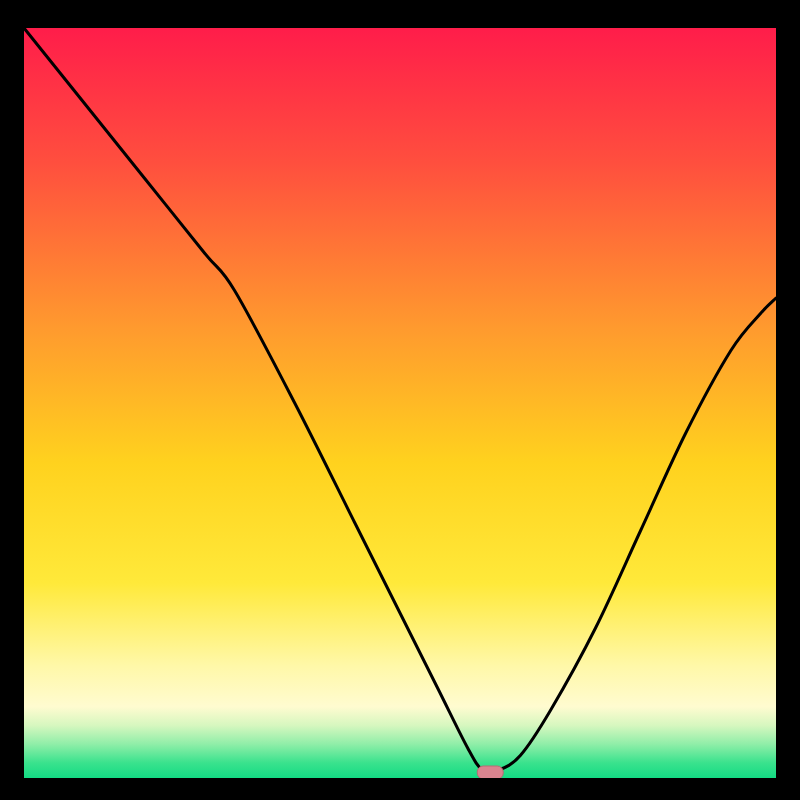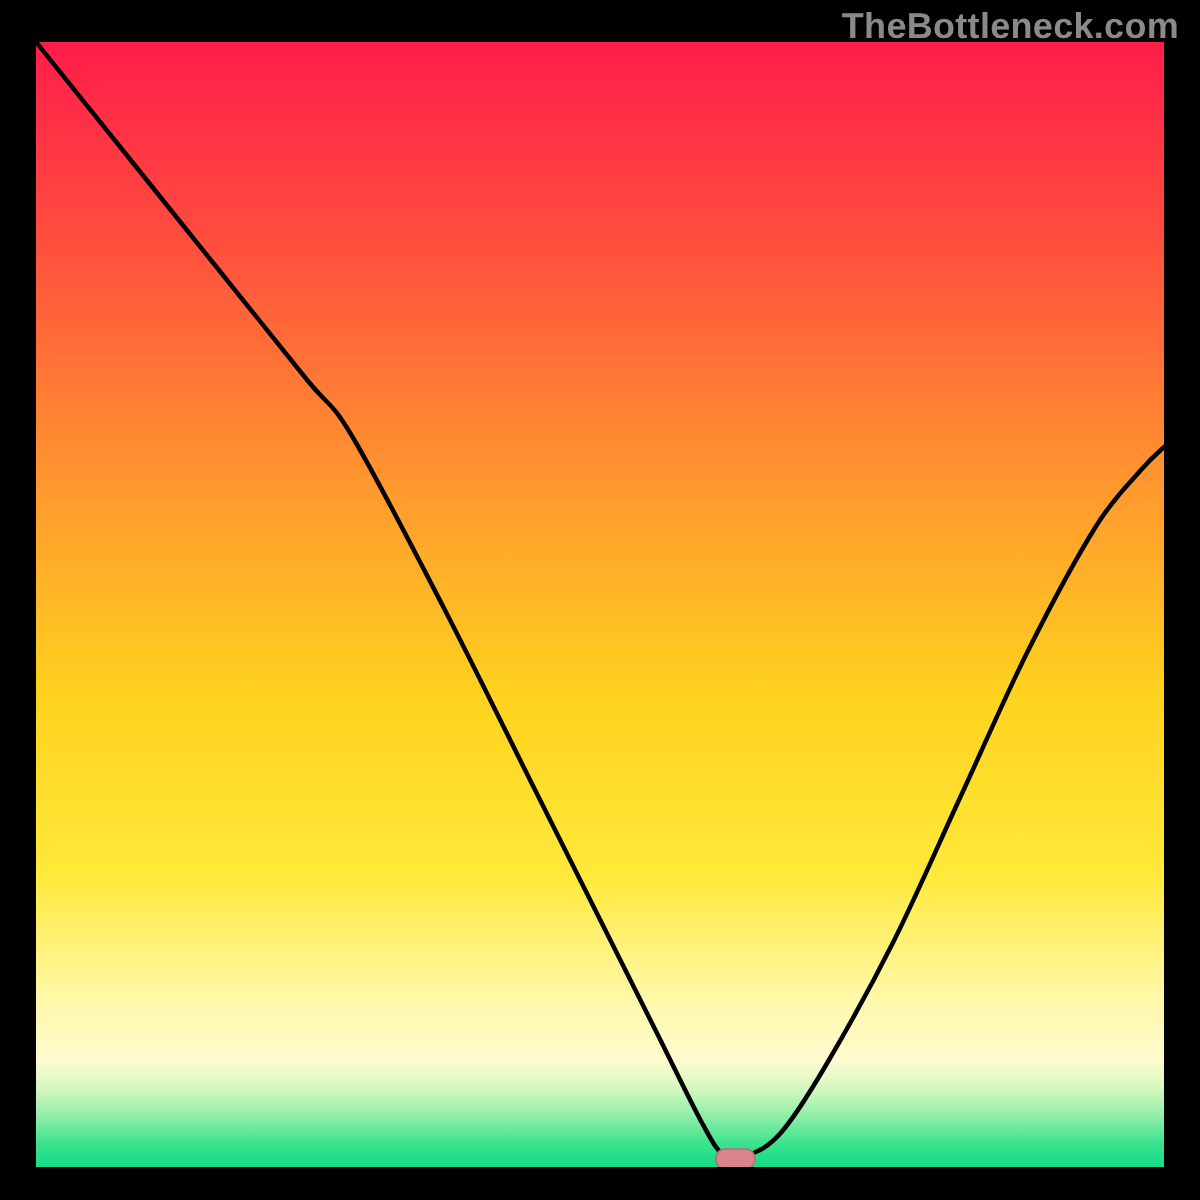--- a/index.html
+++ b/index.html
@@ -32,21 +32,20 @@
     top: 28px;
     width: 752px;
     height: 750px;
   }
 </style>
 </head>
 <body>
 
 <div class="outer">
 
-  <div class="watermark">TheBottleneck.com</div>
 
   <svg class="plot" viewBox="0 0 752 750" preserveAspectRatio="none">
     <defs>
       <linearGradient id="bg-grad" x1="0" y1="0" x2="0" y2="1">
           <stop offset="0%" stop-color="#ff1d4a"></stop>
           <stop offset="18%" stop-color="#ff4f3e"></stop>
           <stop offset="40%" stop-color="#ff9a2e"></stop>
           <stop offset="57.99999999999999%" stop-color="#ffd21e"></stop>
           <stop offset="74%" stop-color="#ffe93a"></stop>
           <stop offset="85%" stop-color="#fff8a8"></stop>

